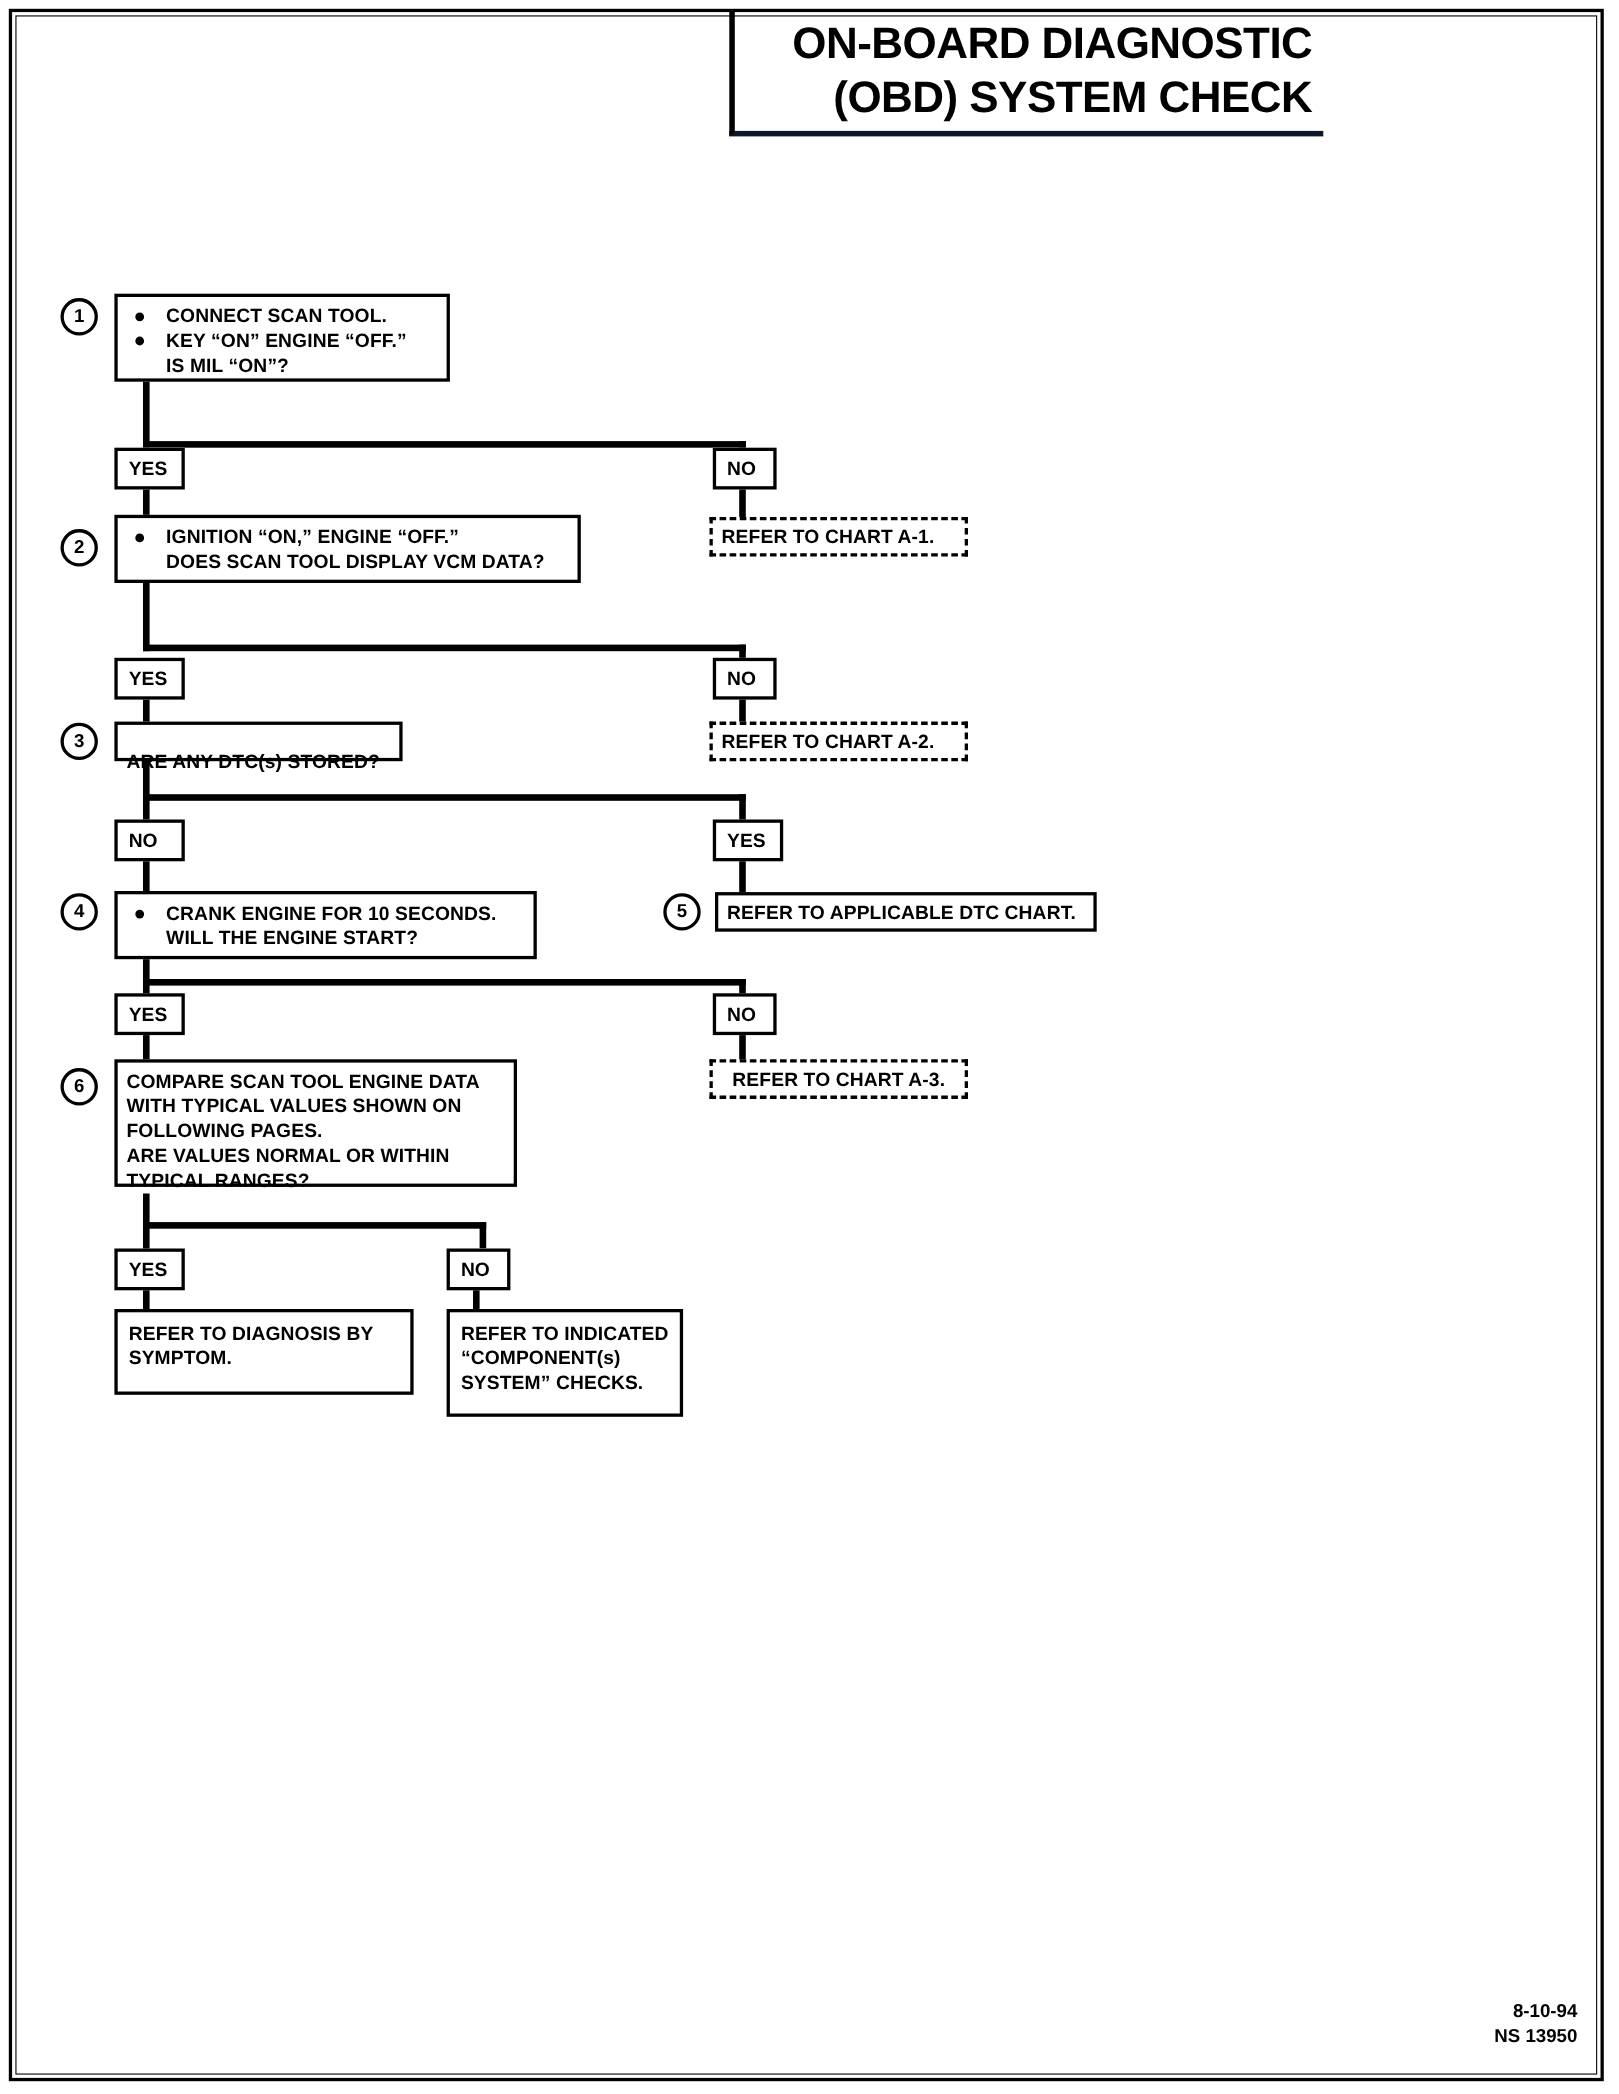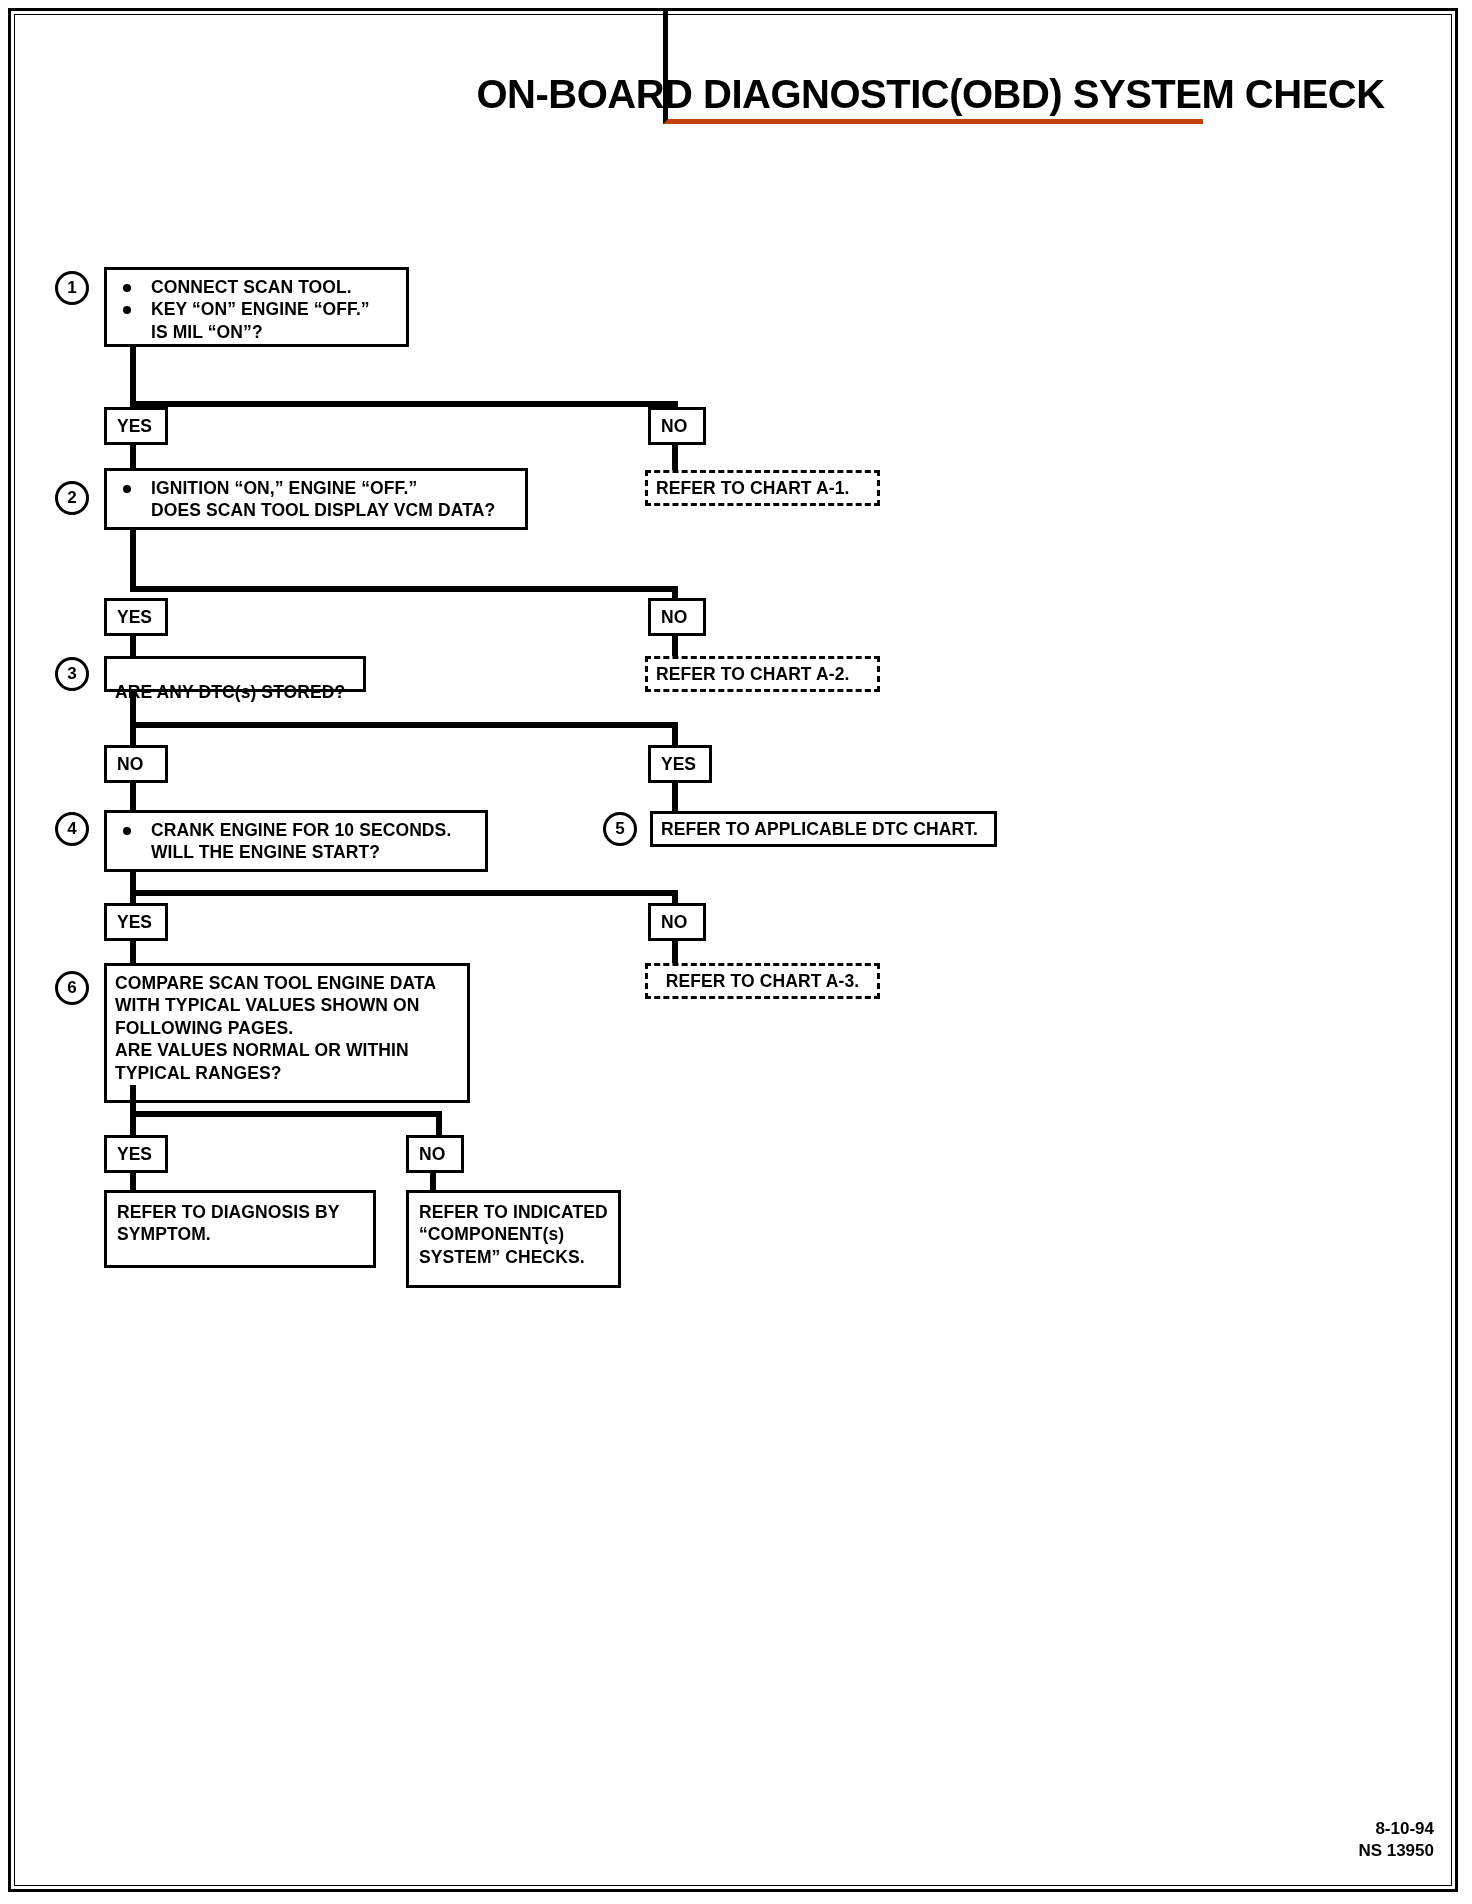--- a/index.html
+++ b/index.html
@@ -38,23 +38,24 @@
   }
 
   
   .title-block {
     position: absolute;
     left: 663px;
     top: 11px;
     width: 540px;
     height: 113px;
     border-left: 5px solid #000;
-    border-bottom: 5px solid #c2410c;
+    border-bottom: 5px solid #0f172a;
     box-sizing: border-box;
     display: flex;
+    flex-direction: column;
     align-items: flex-end;
     justify-content: center;
     padding-right: 10px;
   }
   .title-line {
     font-size: 40px;
     font-weight: bold;
     letter-spacing: -0.5px;
     line-height: 1.22;
     color: #000;
@@ -277,21 +278,21 @@
   <div class="vline" style="left:672px; top:941px; height:25px;"></div>
 
   <div class="box dashed" style="left:645px; top:963px; width:235px; height:36px;text-align:center;">
     <div class="box-inner" style="padding:4px 8px;">
       <div class="noline">REFER TO CHART A-3.</div>
     </div>
   </div>
 
   <div class="step-circle" style="left:55px; top:971px;">6</div>
 
-  <div class="box" style="left:104px; top:963px; width:366px; height:140px;">
+  <div class="box" style="left:104px; top:963px; width:366px; height:116px;">
     <div class="box-inner" style="padding:6px 8px;">
       <div class="noline">COMPARE SCAN TOOL ENGINE DATA</div>
       <div class="noline">WITH TYPICAL VALUES SHOWN ON</div>
       <div class="noline">FOLLOWING PAGES.</div>
       <div class="noline">ARE VALUES NORMAL OR WITHIN</div>
       <div class="noline">TYPICAL RANGES?</div>
     </div>
   </div>
 
   <div class="vline" style="left:130px; top:1085px; height:60px;"></div>

